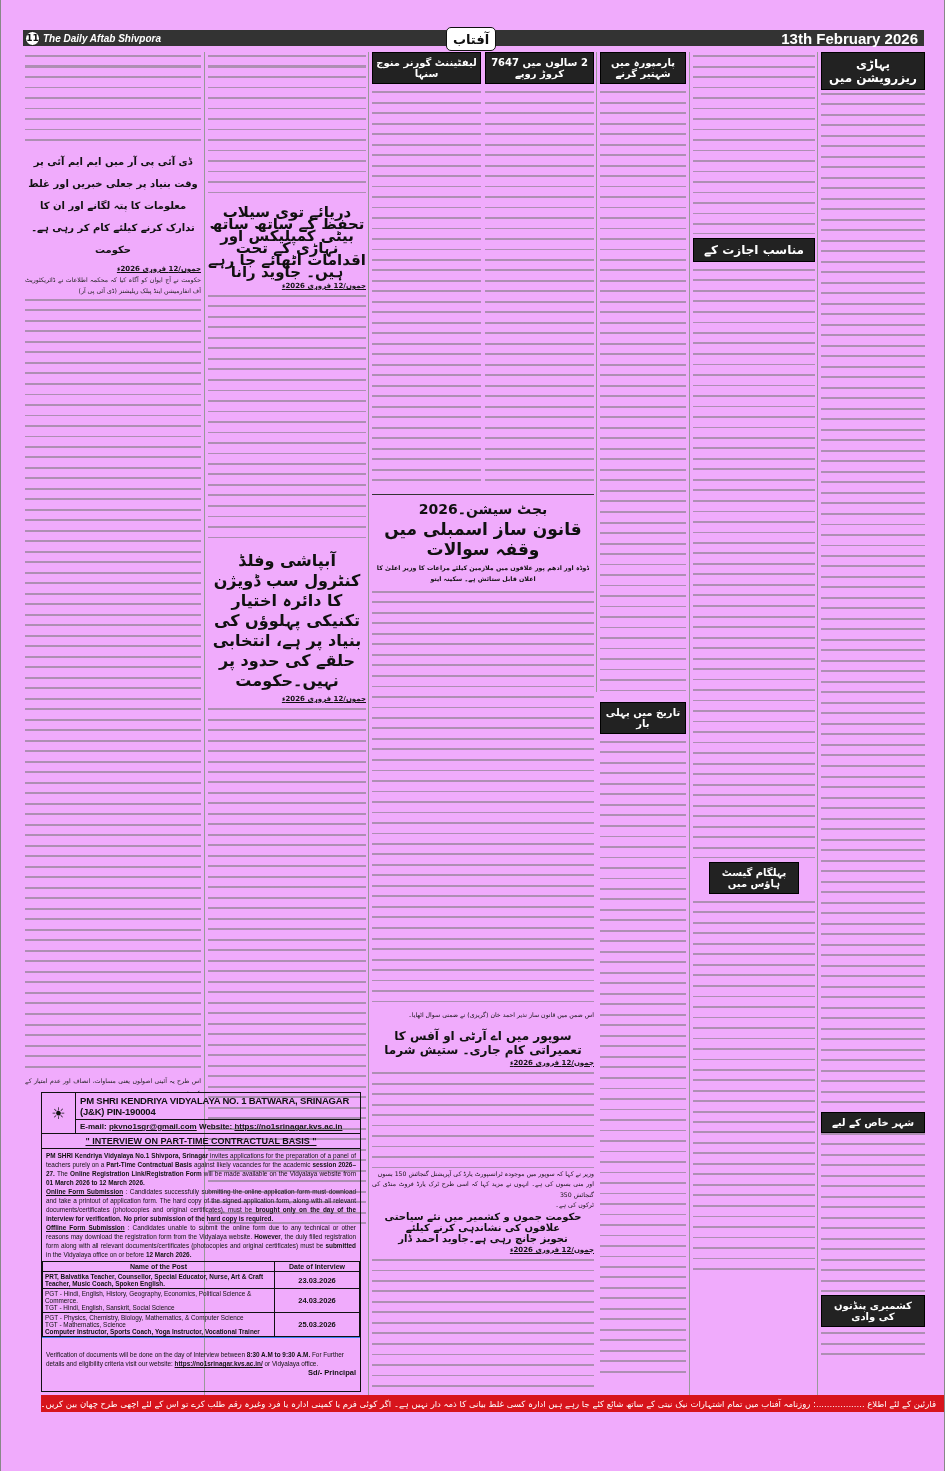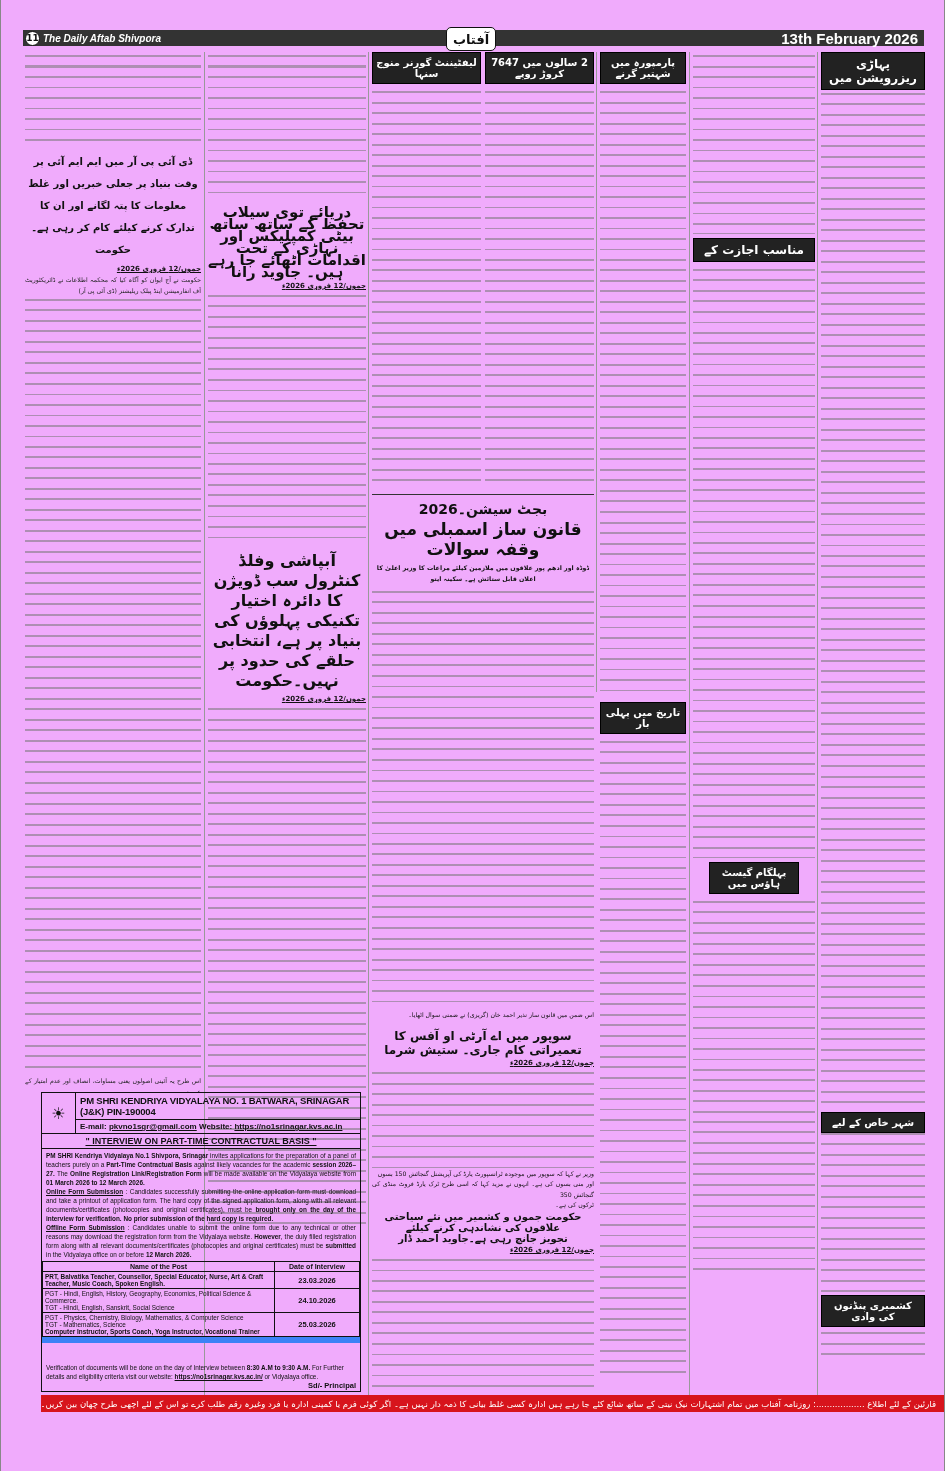--- a/index.html
+++ b/index.html
@@ -29,21 +29,21 @@
 .ad-contact u{text-decoration:underline}
 .ad-title{text-align:center;font-weight:bold;font-size:9px;padding:2px 0;border-bottom:1px solid #111}
 .ad-title span{text-decoration:underline}
 .ad-body{padding:2px 4px;line-height:9px;text-align:justify}
 .ad-body b{font-weight:bold}
 .ad-body u{text-decoration:underline;font-weight:bold}
 table.ad-table{width:100%;border-collapse:collapse;font-size:6.4px}
 .ad-table th,.ad-table td{border:1px solid #111;padding:1px 2px;vertical-align:middle}
 .ad-table th{font-size:7px}
 .ad-table td.d{text-align:center;font-weight:bold;font-size:7.5px;width:85px}
-.ad-foot{padding:20px 4px;line-height:9px;border-top:6px solid #3b82f6}
+.ad-foot{padding:12px 4px;line-height:9px;border-top:1px solid #3b82f6}
 .ad-sign{text-align:right;font-weight:bold;font-size:7.5px}
 .footer{position:absolute;left:40px;top:1395px;width:903px;height:17px;background:#d7141c;color:#fff;direction:rtl;font-size:8.5px;display:flex;align-items:center;padding:0 8px;white-space:nowrap;overflow:hidden}
 .headline-mid{font-size:12px}
 .headline-sm{font-size:10px}
 </style>
 </head>
 <body>
 
 <div class="page">
 
@@ -165,21 +165,21 @@
           <th>Date of Interview</th>
         </tr>
       </thead>
       <tbody>
         <tr>
           <td><b>PRT, Balvatika Teacher, Counsellor, Special Educator, Nurse, Art &amp; Craft Teacher, Music Coach, Spoken English.</b></td>
           <td class="d">23.03.2026</td>
         </tr>
         <tr>
           <td><span>PGT - Hindi, English, History, Geography, Economics, Political Science &amp; Commerce.</span><br><span>TGT - Hindi, English, Sanskrit, Social Science</span></td>
-          <td class="d">24.10.2026</td>
+          <td class="d">24.03.2026</td>
         </tr>
         <tr>
           <td><span>PGT - Physics, Chemistry, Biology, Mathematics, &amp; Computer Science</span><br><span>TGT - Mathematics, Science</span><br><b>Computer Instructor, Sports Coach, Yoga Instructor, Vocational Trainer</b></td>
           <td class="d">25.03.2026</td>
         </tr>
       </tbody>
     </table>
     <div class="ad-foot">
       <span>Verification of documents will be done on the day of Interview between </span><b>8:30 A.M to 9:30 A.M.</b><span> For Further details and eligibility criteria visit our website: </span><u style="font-weight:bold">https://no1srinagar.kvs.ac.in/</u><span> or Vidyalaya office.</span>
       <div class="ad-sign">Sd/- Principal</div>

